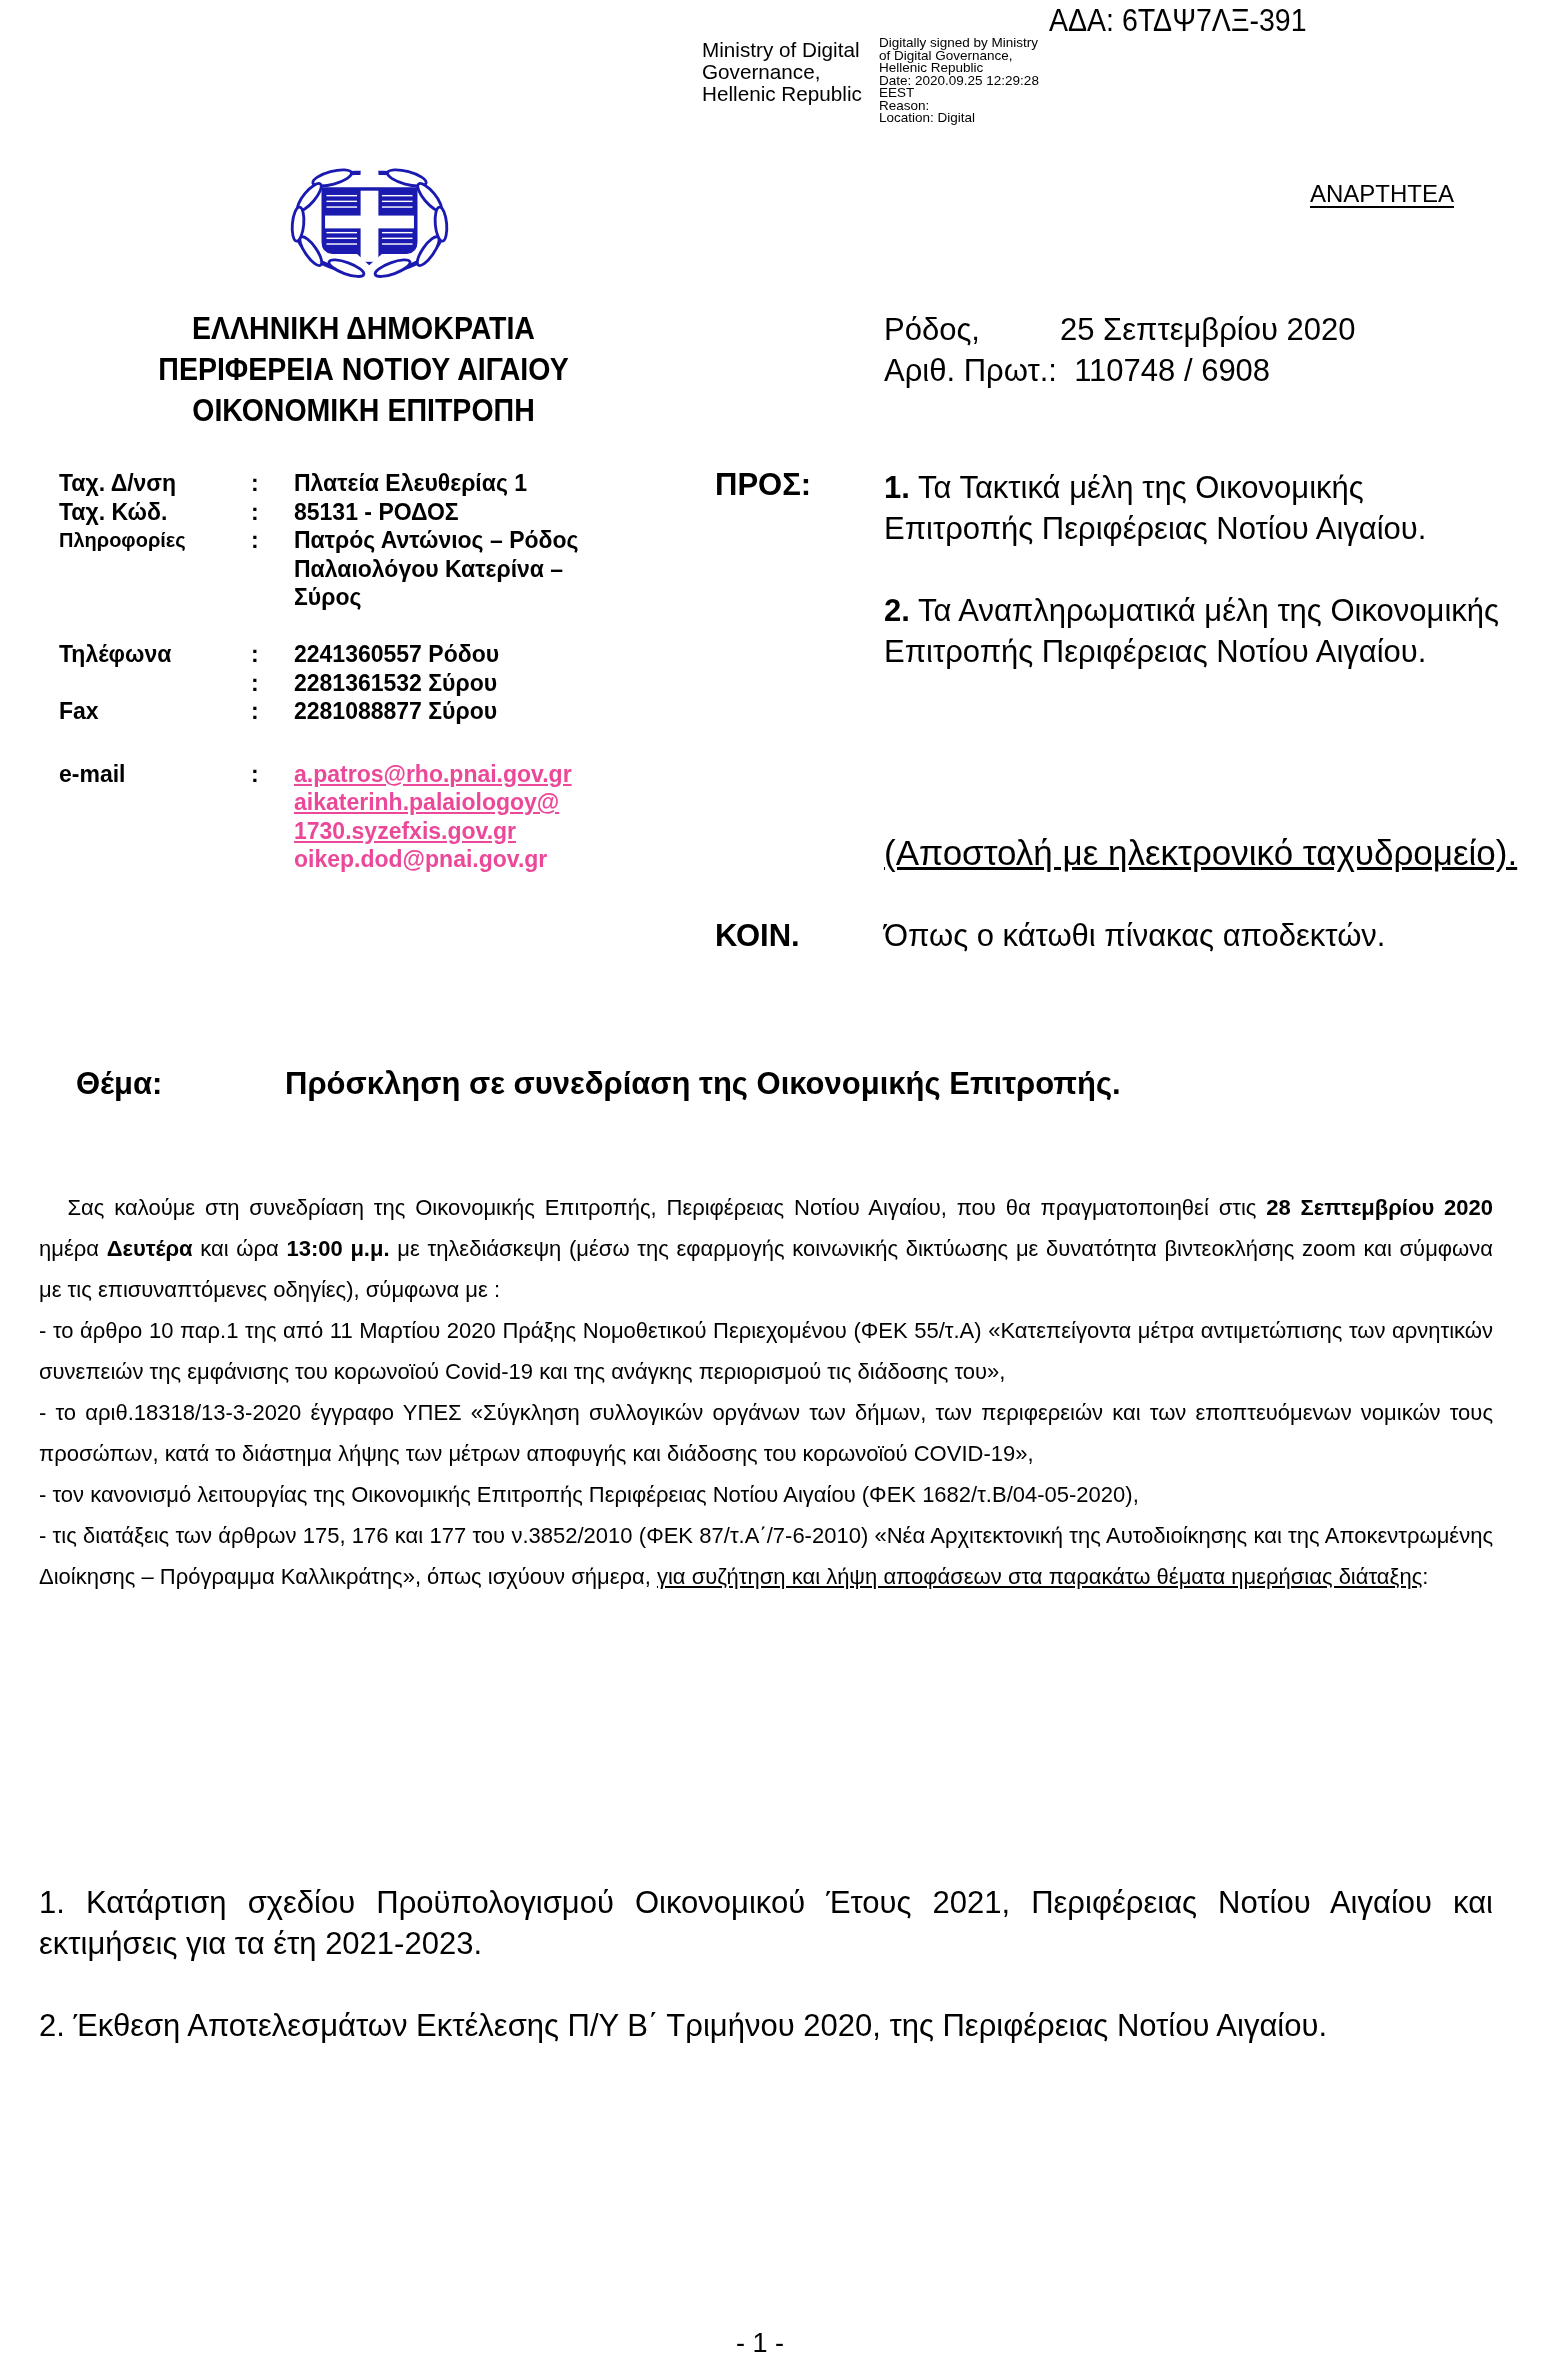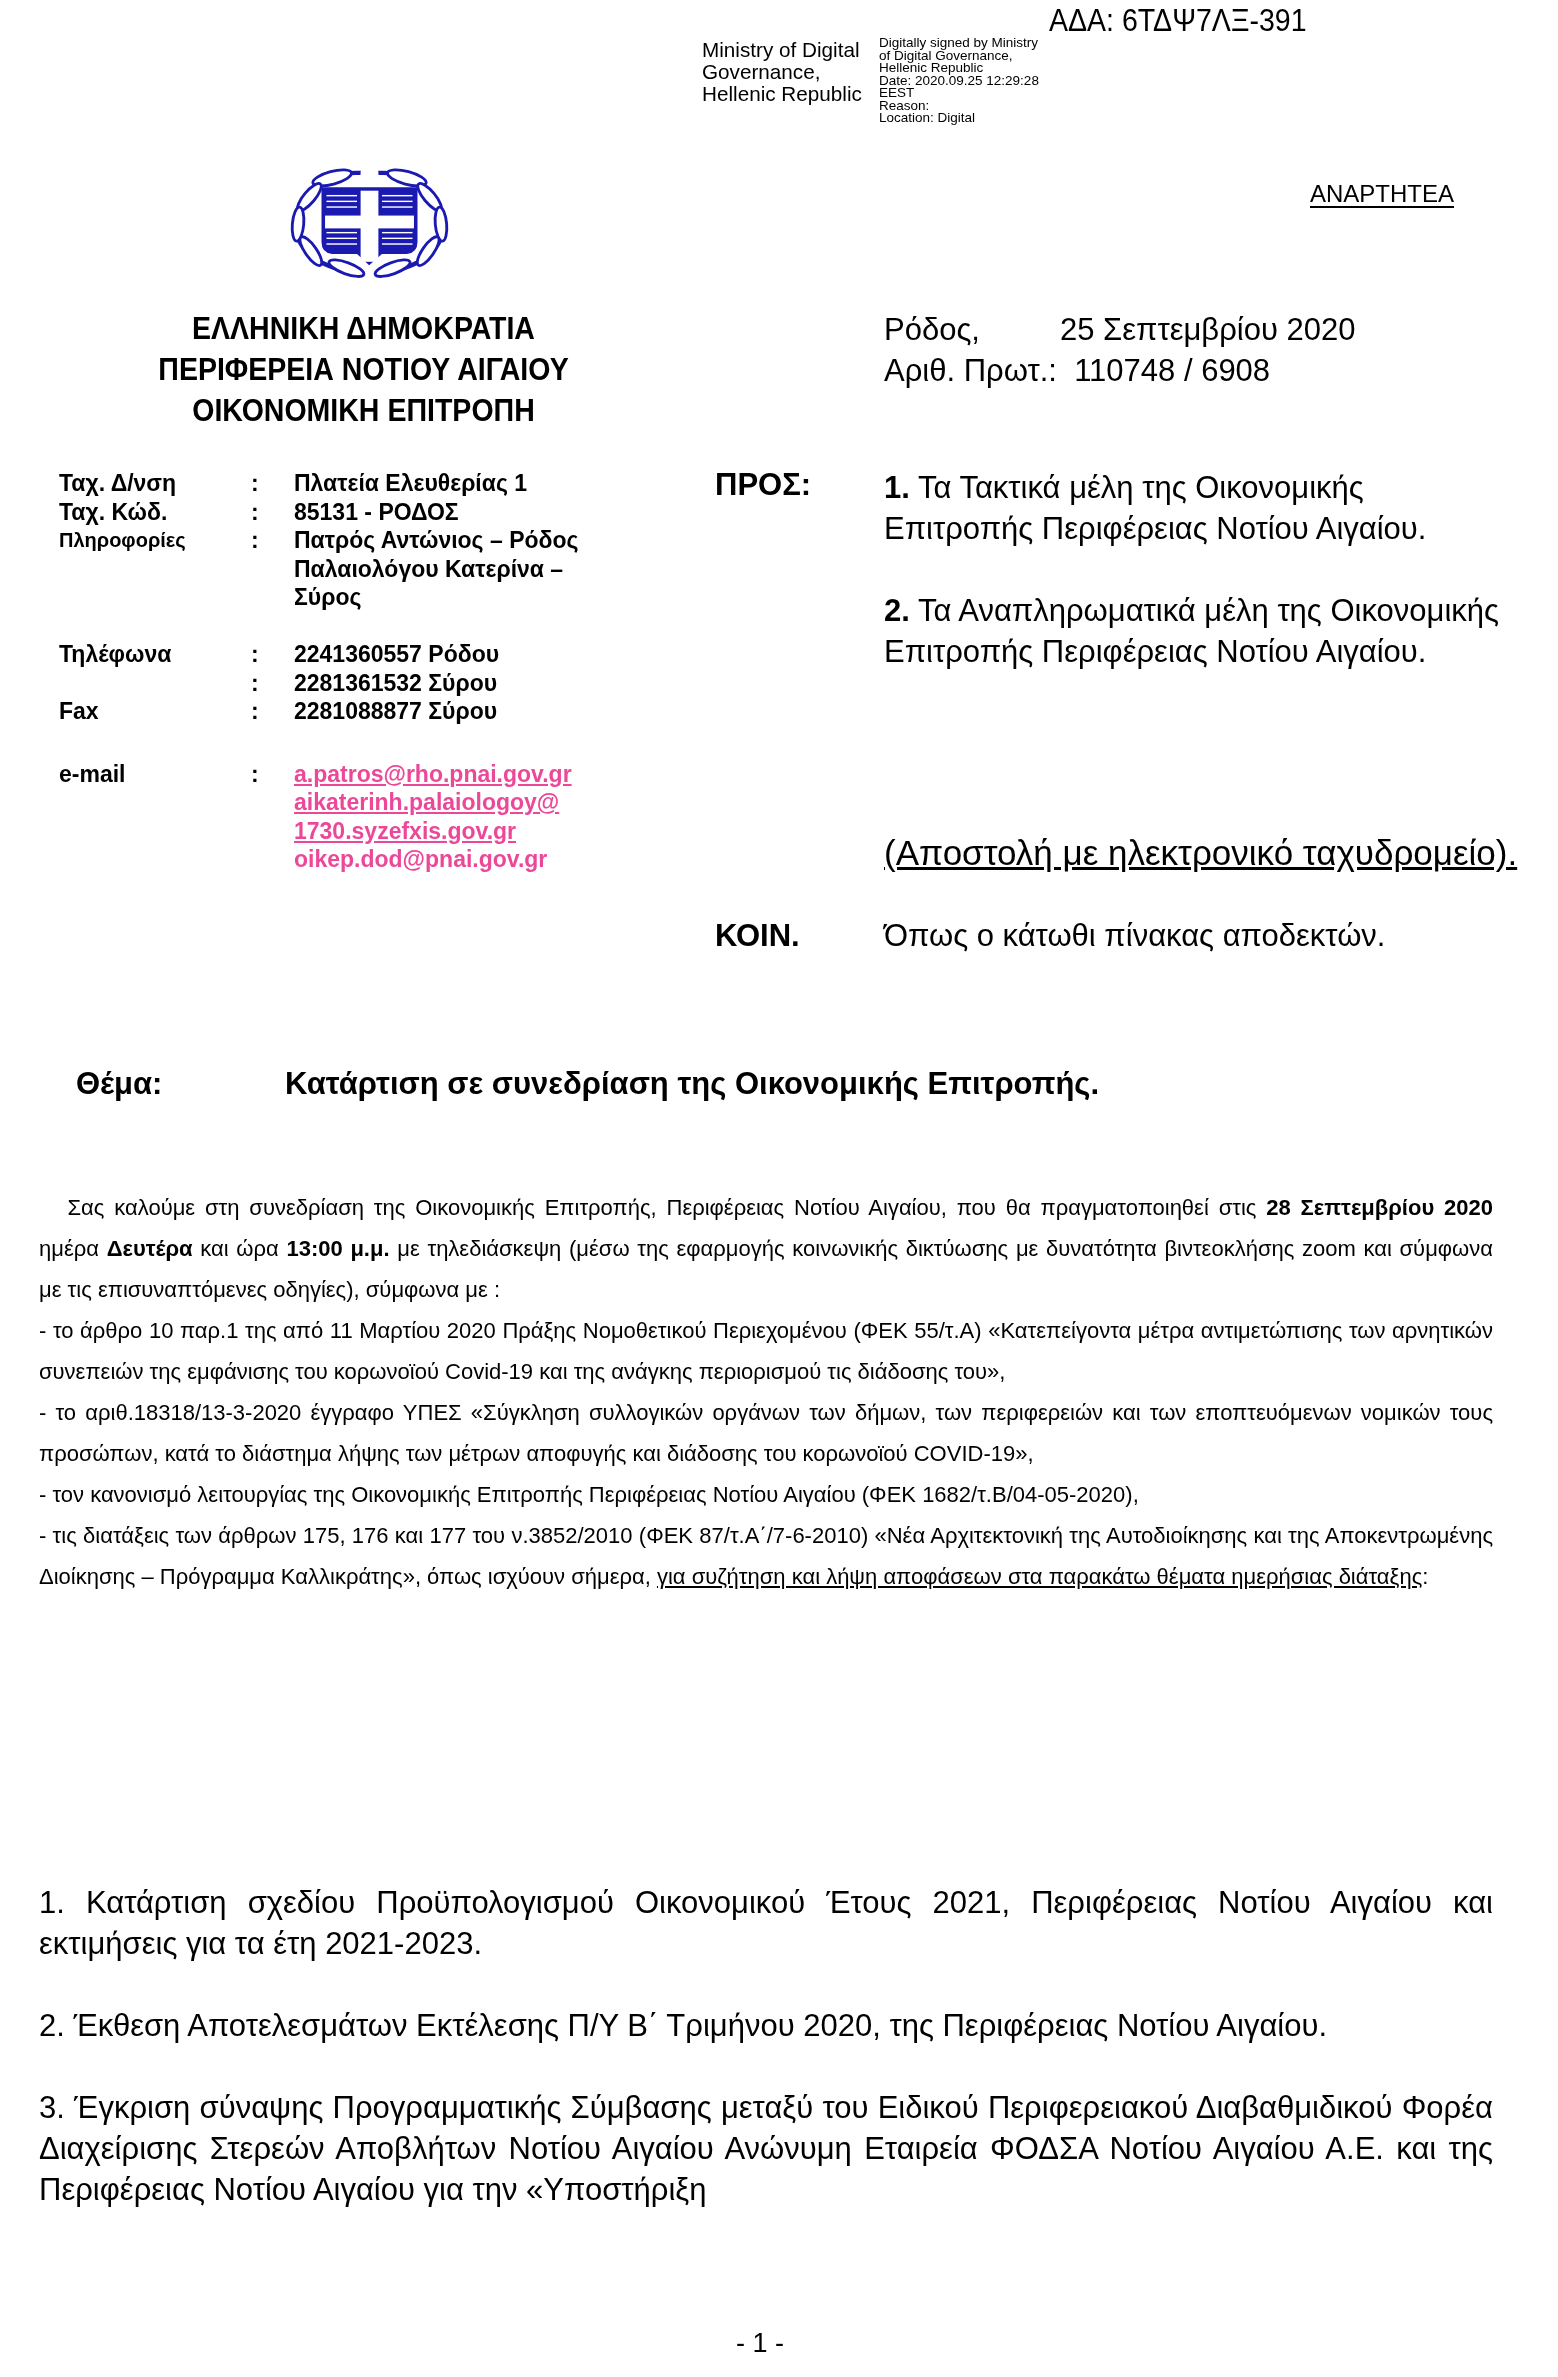--- a/index.html
+++ b/index.html
@@ -164,30 +164,29 @@
   <div><b>1.</b><span> Τα Τακτικά μέλη της Οικονομικής Επιτροπής Περιφέρειας Νοτίου Αιγαίου.</span></div>
   <div class="gap"></div>
   <div><b>2.</b><span> Τα Αναπληρωματικά μέλη της Οικονομικής Επιτροπής Περιφέρειας Νοτίου Αιγαίου.</span></div>
 </div>
 <div class="abs sendnote">(Αποστολή με ηλεκτρονικό ταχυδρομείο).</div>
 
 <div class="abs koin-label">ΚΟΙΝ.</div>
 <div class="abs koin">Όπως ο κάτωθι πίνακας αποδεκτών.</div>
 
 <div class="abs subject-label">Θέμα:</div>
-<div class="abs subject">Κατάρτιση σε συνεδρίαση της Οικονομικής Επιτροπής.</div>
+<div class="abs subject">Πρόσκληση σε συνεδρίαση της Οικονομικής Επιτροπής.</div>
 
 <div class="abs body">
   <p class="indent"><span>Σας καλούμε στη συνεδρίαση της Οικονομικής Επιτροπής, Περιφέρειας Νοτίου Αιγαίου, που θα πραγματοποιηθεί στις </span><b>28 Σεπτεμβρίου  2020</b><span> ημέρα </span><b>Δευτέρα</b><span> και ώρα </span><b>13:00 μ.μ.</b><span> με τηλεδιάσκεψη (μέσω της εφαρμογής κοινωνικής δικτύωσης με δυνατότητα βιντεοκλήσης zoom και σύμφωνα με τις επισυναπτόμενες οδηγίες), σύμφωνα με :</span></p>
   <p>- το άρθρο 10 παρ.1 της από 11 Μαρτίου 2020 Πράξης Νομοθετικού Περιεχομένου (ΦΕΚ 55/τ.Α) «Κατεπείγοντα μέτρα αντιμετώπισης των αρνητικών συνεπειών της εμφάνισης του κορωνοϊού Covid-19 και της ανάγκης περιορισμού τις διάδοσης του»,</p>
   <p>- το αριθ.18318/13-3-2020 έγγραφο ΥΠΕΣ «Σύγκληση συλλογικών οργάνων των δήμων, των περιφερειών και των εποπτευόμενων νομικών τους προσώπων, κατά το διάστημα λήψης των μέτρων αποφυγής και διάδοσης του κορωνοϊού COVID-19»,</p>
   <p>- τον κανονισμό λειτουργίας της Οικονομικής Επιτροπής Περιφέρειας Νοτίου Αιγαίου (ΦΕΚ 1682/τ.Β/04-05-2020),</p>
   <p><span>- τις  διατάξεις των άρθρων 175, 176 και 177 του ν.3852/2010 (ΦΕΚ 87/τ.Α΄/7-6-2010) «Νέα Αρχιτεκτονική της Αυτοδιοίκησης και της Αποκεντρωμένης  Διοίκησης – Πρόγραμμα Καλλικράτης», όπως ισχύουν σήμερα, </span><u>για συζήτηση και λήψη αποφάσεων στα παρακάτω θέματα ημερήσιας διάταξης</u><span>:</span></p>
 </div>
 
 <div class="abs agenda">
   <p>1. Κατάρτιση σχεδίου Προϋπολογισμού Οικονομικού Έτους 2021, Περιφέρειας Νοτίου Αιγαίου και εκτιμήσεις για τα έτη 2021-2023.</p>
   <p>2. Έκθεση Αποτελεσμάτων Εκτέλεσης Π/Υ Β΄ Τριμήνου 2020, της Περιφέρειας Νοτίου Αιγαίου.</p>
-  <p>3. Έγκριση σύναψης Προγραμματικής Σύμβασης μεταξύ του Ειδικού Περιφερειακού Διαβαθμιδικού Φορέα Διαχείρισης Στερεών Αποβλήτων Νοτίου Αιγαίου Ανώνυμη Εταιρεία ΦΟΔΣΑ Νοτίου Αιγαίου Α.Ε. και της Περιφέρειας Νοτίου Αιγαίου για την «Υποστήριξη</p>
 </div>
 
 <div class="abs pagenum">- 1 -</div>
 
 
 </body></html>

